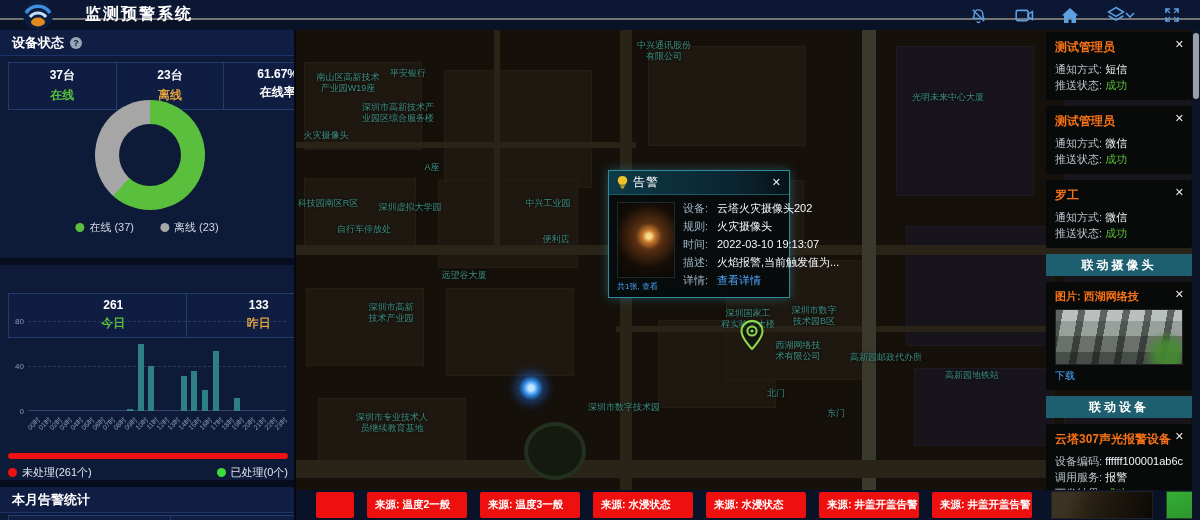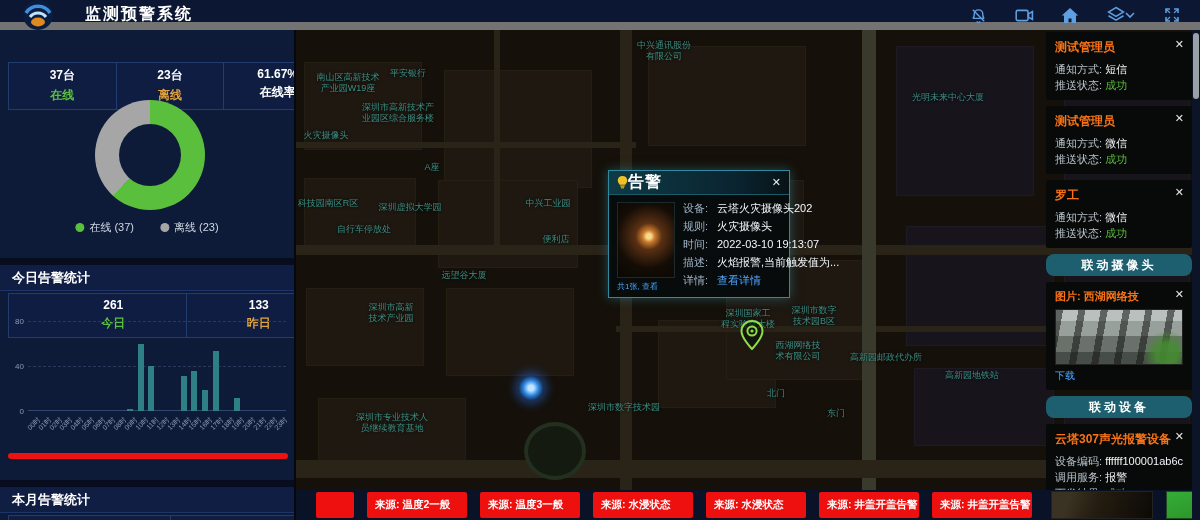--- a/index.html
+++ b/index.html
@@ -1,22 +1,22 @@
 <!DOCTYPE html>
 <html><head>
 <meta charset="utf-8">
 <style>
   * { margin:0; padding:0; box-sizing:border-box; }
   html,body { width:1200px; height:520px; overflow:hidden; }
   body { position:relative; background:#0a1228; color:#fff;
          font-family:"Liberation Sans","DejaVu Sans",sans-serif; }
 
   
-  .header { position:absolute; left:0; top:0; width:1200px; height:30px;
-            background:#0c1733; border-bottom:8px solid #737373;
+  .header { position:absolute; left:0; top:0; width:1200px; height:20px;
+            background:#0c1733; border-bottom:2px solid #737373;
             display:flex; align-items:center; z-index:30; }
   .logo { position:absolute; left:22px; top:-1px; width:32px; height:32px; }
   .app-title { position:absolute; left:85px; top:4px; font-size:16px; font-weight:bold;
                letter-spacing:2px; color:#fff; }
   .header-icons { position:absolute; right:18px; top:0; height:30px;
                   display:flex; align-items:center; gap:26px; }
   .hicon { width:20px; height:20px; display:flex; align-items:center; justify-content:center;
            color:#5d9fe0; cursor:pointer; }
   .hicon svg { display:block; }
 
@@ -74,21 +74,21 @@
                 background:radial-gradient(circle,#bfe4ff 0 15%,#2e8ae6 40%,rgba(30,100,200,.45) 65%,rgba(20,60,140,0) 100%);
                 box-shadow:0 0 10px 3px rgba(40,120,255,.45); cursor:pointer; }
 
   
   .popup { position:absolute; left:312px; top:140px; width:182px; height:128px;
            background:rgba(5,11,12,.93); border:1px solid #2e8a9c;
            box-shadow:0 0 10px rgba(46,138,156,.5); z-index:10; }
   .popup-titlebar { height:24px; display:flex; align-items:center; padding:0 8px;
                     background:linear-gradient(90deg,#0e3a46,#0a2430 70%,rgba(10,36,48,.3));
                     border-bottom:1px solid #1d5a68; }
-  .popup-title { font-size:16px; font-weight:bold; letter-spacing:1px; }
+  .popup-title { font-size:12px; font-weight:normal; margin-left:5px; letter-spacing:1px; }
   .popup-close { margin-left:auto; font-size:11px; color:#e8eef2; cursor:pointer; }
   .popup-body { display:flex; padding:7px 8px 0 8px; gap:8px; }
   .popup-thumb { width:58px; height:76px;
                  background:radial-gradient(circle at 55% 45%,#f7d98a 0 5%,#c97a2e 12%,#5a3013 26%,#140d06 62%,#090603 100%);
                  border:1px solid #1c2a2e; }
   .thumb-caption { font-size:8px; color:#4da6ff; margin-top:3px; white-space:nowrap; }
   .popup-fields { flex:1; font-size:11px; }
   .field-row { display:flex; margin-bottom:5px; line-height:13px; }
   .field-label { color:#9fb3c4; width:34px; flex:none; }
   .field-value { color:#f2f6fa; white-space:nowrap; }
@@ -98,21 +98,21 @@
   .right-panel { position:absolute; left:1046px; top:32px; width:146px; height:458px;
                  overflow:hidden; z-index:25; }
   .rcard { position:relative; background:#070a08; border-radius:2px; margin-bottom:6px;
            padding:7px 9px; }
   .rcard-title { font-size:12px; font-weight:bold; color:#f97316; margin-bottom:5px; }
   .rcard-row { font-size:11px; line-height:16px; color:#b9c2cc; white-space:nowrap; }
   .rcard-row .val { color:#f0f4f8; }
   .rcard-row .val.ok { color:#5abf3c; }
   .rcard-close { position:absolute; top:6px; right:8px; font-size:11px; color:#e8e8e8; cursor:pointer; }
   .teal-bar { height:22px; line-height:22px; text-align:center; font-size:12px; font-weight:bold;
-              letter-spacing:3px; background:#1d5f6e; margin:2px 0 6px; cursor:pointer;border-radius:8px; }
+              letter-spacing:3px; background:#1d5f6e; margin:2px 0 6px; cursor:pointer; }
   .camera-photo { width:128px; height:56px; margin-top:4px; border:1px solid #222;
       background:
         radial-gradient(circle at 88% 82%, rgba(70,140,50,.9) 0 9%, rgba(70,140,50,0) 20%),
         repeating-linear-gradient(100deg, rgba(20,22,20,.55) 0 7px, rgba(20,22,20,0) 7px 22px),
         linear-gradient(180deg,#b9c0bd 0 20%,#98a09b 20% 48%,#6a716b 48% 78%,#474d48 78% 100%); }
   .download-link { display:inline-block; margin-top:4px; font-size:10px; color:#4da6ff; cursor:pointer; }
 
   
   .bottom-strip { position:absolute; left:296px; top:490px; width:904px; height:30px;
                   display:flex; align-items:center; padding-left:20px; gap:13px; z-index:26; }
@@ -173,20 +173,23 @@
     <span class="hicon">
       <svg width="16" height="16" viewBox="0 0 24 24" fill="none" stroke="#5d9fe0" stroke-width="2.4">
         <path d="M3 9V3h6M15 3h6v6M21 15v6h-6M9 21H3v-6"></path>
         <path d="M3 3l6 6M21 3l-6 6M21 21l-6-6M3 21l6-6" stroke-width="1.6"></path>
       </svg>
       </span>
   </div>
 </div>
 
 <div class="left-panel">
+  <div class="section-header" style="top:0;">
+    <span>设备状态</span><span class="help-icon">?</span>
+  </div>
   <div class="stats-row" style="top:32px;">
       <div class="stat-cell">
         <div class="stat-value">37台</div>
         <div class="stat-label" style="color: rgb(90, 191, 60);">在线</div>
       </div>
       <div class="stat-cell">
         <div class="stat-value">23台</div>
         <div class="stat-label" style="color: rgb(224, 162, 60);">离线</div>
       </div>
       <div class="stat-cell">
@@ -200,23 +203,20 @@
         <span class="legend-dot" style="background: rgb(90, 191, 60);"></span>
         <span>在线 (37)</span>
       </span>
       <span class="legend-item">
         <span class="legend-dot" style="background: rgb(166, 166, 166);"></span>
         <span>离线 (23)</span>
       </span>
     </div>
 
   <div class="section-gap" style="top:228px;"></div>
-  <div class="section-header" style="top:235px;">
-    <span>今日告警统计</span>
-  </div>
   <div class="stats-row" style="top:263px;padding-left:32px;">
       <div class="stat-cell">
         <div class="stat-value">261</div>
         <div class="stat-label" style="color: rgb(90, 191, 60);">今日</div>
       </div>
       <div class="stat-cell">
         <div class="stat-value">133</div>
         <div class="stat-label" style="color: rgb(224, 162, 60);">昨日</div>
       </div>
     </div>
@@ -302,20 +302,30 @@
         <div class="bar-xlabel">21时</div>
       </div>
       <div class="bar-slot" style="left: 236.5px;">
         <div class="bar-xlabel">22时</div>
       </div>
       <div class="bar-slot" style="left: 247.25px;">
         <div class="bar-xlabel">23时</div>
       </div>
     </div>
   <div class="progress-bar"></div>
+  <div class="progress-legend">
+      <span class="legend-item">
+        <span class="legend-dot" style="background: rgb(238, 17, 17);"></span>
+        <span>未处理(261个)</span>
+      </span>
+      <span class="legend-item">
+        <span class="legend-dot" style="background: rgb(61, 220, 61);"></span>
+        <span>已处理(0个)</span>
+      </span>
+    </div>
 
   <div class="section-gap" style="top:450px;"></div>
   <div class="section-header" style="top:457px;">
     <span>本月告警统计</span>
   </div>
   <div class="stats-row" style="top:485px;">
       <div class="stat-cell"></div>
       <div class="stat-cell"></div>
     </div>
 </div>

